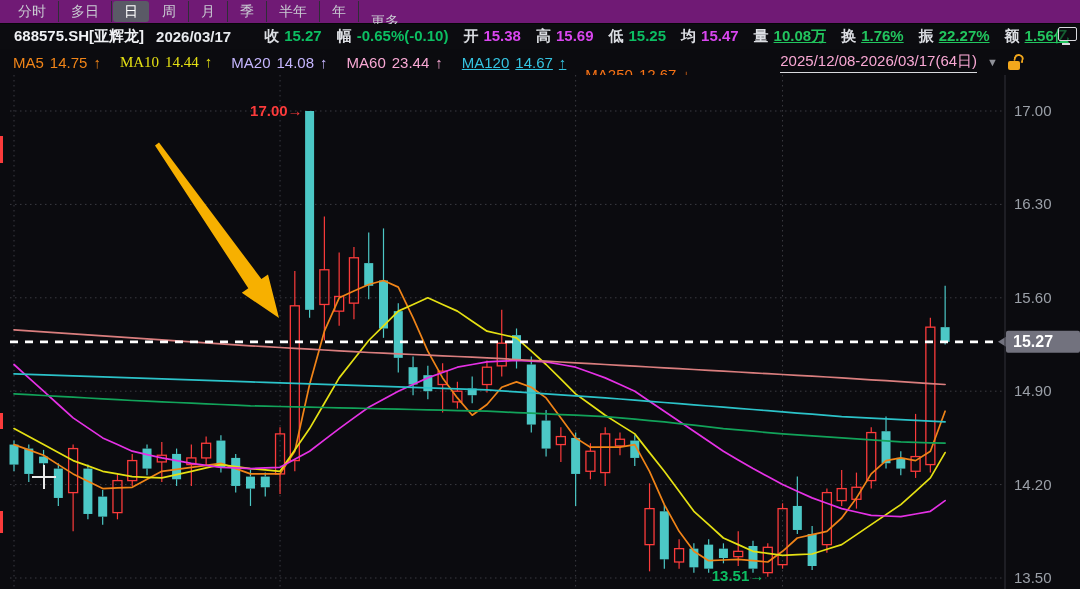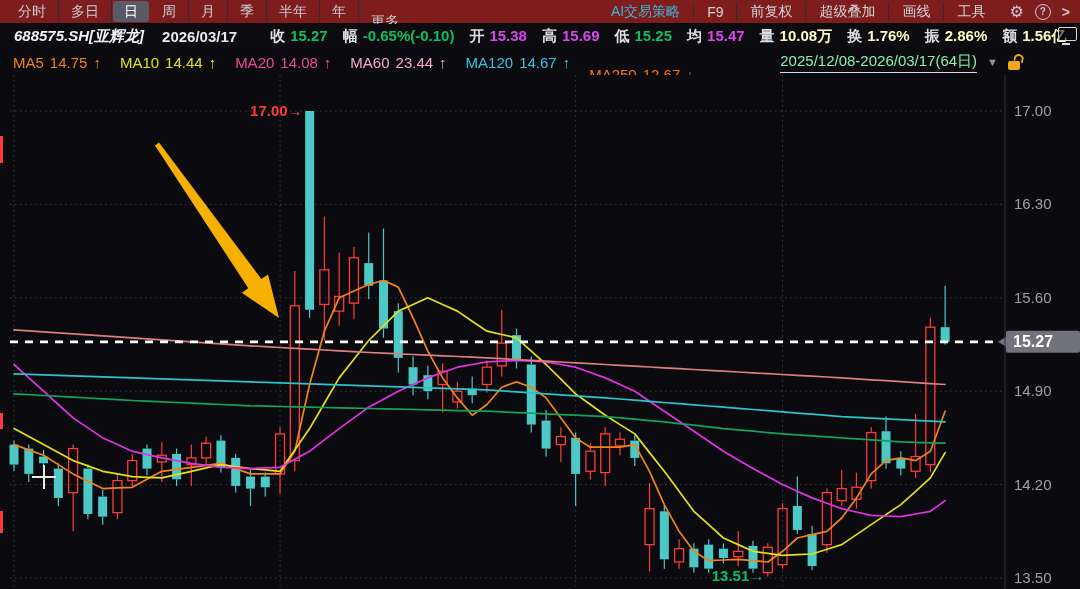--- a/index.html
+++ b/index.html
@@ -1,57 +1,57 @@
 <!DOCTYPE html>
 <html><head>
 <meta charset="utf-8">
 <style>
   html,body{margin:0;padding:0;}
   body{
     width:1080px;height:589px;overflow:hidden;background:#0b0b0f;
     font-family:"Liberation Sans","DejaVu Sans",sans-serif;
   }
   
-  .tabbar{height:23px;background:#7f1d1d;display:flex;align-items:center;
+  .tabbar{height:23px;background:#701a75;display:flex;align-items:center;
     justify-content:space-between;padding:0 6px;border-bottom:1px solid #060608;}
   .tabs-left,.tabs-right{display:flex;align-items:center;height:100%;}
   .tab{color:#c9ccd2;font-size:14px;padding:1px 12px;line-height:19px;
     border-right:1px solid #2e2e36;}
   .tab:last-child{border-right:none;margin-top:20px;}
   .tab.active{background:#5a5a66;color:#ffffff;border-radius:3px;border-right:none;
     margin:0 1px;padding:1px 11px;}
   .rtab{color:#d2d4d9;font-size:14px;padding:0 13px;border-left:1px solid #2e2e36;}
   .rtab.accent{color:#3eb5da;border-left:none;}
   .icon-btn{color:#c6c9cf;margin-left:11px;font-size:16px;line-height:1;}
   .help-circle{width:14px;height:14px;border:1.5px solid #c6c9cf;border-radius:50%;
     display:inline-flex;align-items:center;justify-content:center;
     font-size:10px;color:#c6c9cf;margin-left:11px;font-weight:700;}
   .chev{color:#c6c9cf;font-size:14px;font-weight:700;margin-left:11px;margin-right:4px;}
   
   .quotebar{height:25px;display:flex;align-items:center;padding-left:14px;
     font-size:15px;font-weight:700;position:relative;background:#0c0c10;white-space:nowrap;}
-  .symbol{color:#f0f1f4;margin-right:18px;font-style:italic;}
+  .symbol{color:#f0f1f4;margin-right:12px;}
   .qdate{color:#e7e9ed;margin-right:33px;}
   #quote-fields{display:flex;gap:15px;align-items:center;}
   .qf{display:flex;gap:5px;}
   .ql{color:#dcdee3;font-weight:600;}
   .qv.green{color:#0cbe62;}
   .qv.red{color:#d946ef;}
-  .qv.white{color:#fef9c3;}
+  .qv.white{color:#22c55e;text-decoration:underline;}
   .monitor{position:absolute;right:3px;top:3px;width:17px;height:12px;
     border:1.5px solid #d9d9de;border-radius:2px;background:rgba(11,11,15,.55);}
   .monitor::after{content:'';position:absolute;left:3px;bottom:-5px;width:8px;height:2px;background:#d9d9de;}
   
   .mabar{height:26px;display:flex;align-items:center;padding-left:13px;
     font-size:15px;font-weight:500;background:#0b0b0f;white-space:nowrap;}
   #ma-items{display:flex;gap:19px;align-items:center;}
   .mi{display:flex;gap:6px;align-items:center;}
   .mi .arr{font-weight:700;}
   .range-ctl{margin-left:auto;display:flex;align-items:center;gap:10px;margin-right:58px;}
-  .range-text{color:#86efac;border-bottom:1px solid #d9dade;padding-bottom:1px;font-size:15px;}
+  .range-text{color:#f9a8d4;border-bottom:1px solid #d9dade;padding-bottom:1px;font-size:15px;}
   .tri{color:#8f9198;font-size:11px;}
   .lock{position:relative;width:14px;height:16px;display:inline-block;}
   .lock .lbody{position:absolute;bottom:0;left:0;width:12px;height:9px;background:#f2a71c;border-radius:2px;}
   .lock .shackle{position:absolute;top:0;left:6px;width:6px;height:6px;
     border:2px solid #f2a71c;border-bottom:none;border-radius:5px 5px 0 0;transform:rotate(16deg);}
   
   .chart{position:relative;height:515px;background:#0b0b0f;}
   svg{display:block;}
   svg text{font-family:"Liberation Sans","DejaVu Sans",sans-serif;}
 </style>
@@ -63,33 +63,20 @@
       <span class="tab">分时</span>
       <span class="tab">多日</span>
       <span class="tab active">日</span>
       <span class="tab">周</span>
       <span class="tab">月</span>
       <span class="tab">季</span>
       <span class="tab">半年</span>
       <span class="tab">年</span>
       <span class="tab">更多</span>
     </div>
-  <div class="tabs-right">
-    <span id="tabs-right" style="display:flex;align-items:center;height:100%">
-        <span class="rtab accent">AI交易策略</span>
-        <span class="rtab">F9</span>
-        <span class="rtab">前复权</span>
-        <span class="rtab">超级叠加</span>
-        <span class="rtab">画线</span>
-        <span class="rtab">工具</span>
-      </span>
-    <span class="icon-btn">⚙</span>
-    <span class="help-circle">?</span>
-    <span class="chev">&gt;</span>
-  </div>
 </div>
 
 <div class="quotebar">
   <span class="symbol">688575.SH[亚辉龙]</span>
   <span class="qdate">2026/03/17</span>
   <span id="quote-fields">
       <span class="qf">
         <span class="ql">收</span>
         <span class="qv green">15.27</span>
       </span>
@@ -116,53 +103,53 @@
       <span class="qf">
         <span class="ql">量</span>
         <span class="qv white">10.08万</span>
       </span>
       <span class="qf">
         <span class="ql">换</span>
         <span class="qv white">1.76%</span>
       </span>
       <span class="qf">
         <span class="ql">振</span>
-        <span class="qv white">2.86%</span>
+        <span class="qv white">22.27%</span>
       </span>
       <span class="qf">
         <span class="ql">额</span>
         <span class="qv white">1.56亿</span>
       </span>
     </span>
   <span class="monitor"></span>
 </div>
 
 <div class="mabar">
   <span id="ma-items">
       <span class="mi" style="color: rgb(240, 132, 24);">
         <span>MA5</span>
         <span>14.75</span>
         <span class="arr">↑</span>
       </span>
-      <span class="mi" style="color: rgb(229, 224, 19);">
+      <span class="mi" style="color: rgb(229, 224, 19); font-family: Liberation Serif, serif;">
         <span>MA10</span>
         <span>14.44</span>
         <span class="arr">↑</span>
       </span>
-      <span class="mi" style="color: #ec4899;">
+      <span class="mi" style="color: #c4b5fd;">
         <span>MA20</span>
         <span>14.08</span>
         <span class="arr">↑</span>
       </span>
       <span class="mi" style="color: #f9a8d4;">
         <span>MA60</span>
         <span>23.44</span>
         <span class="arr">↑</span>
       </span>
-      <span class="mi" style="color: rgb(53, 195, 224);">
+      <span class="mi" style="color: rgb(53, 195, 224); text-decoration: underline;">
         <span>MA120</span>
         <span>14.67</span>
         <span class="arr">↑</span>
       </span>
       <span class="mi" style="color: #f97316; margin-top: 24px;">
         <span>MA250</span>
         <span>12.67</span>
         <span class="arr">↓</span>
       </span>
     </span>

